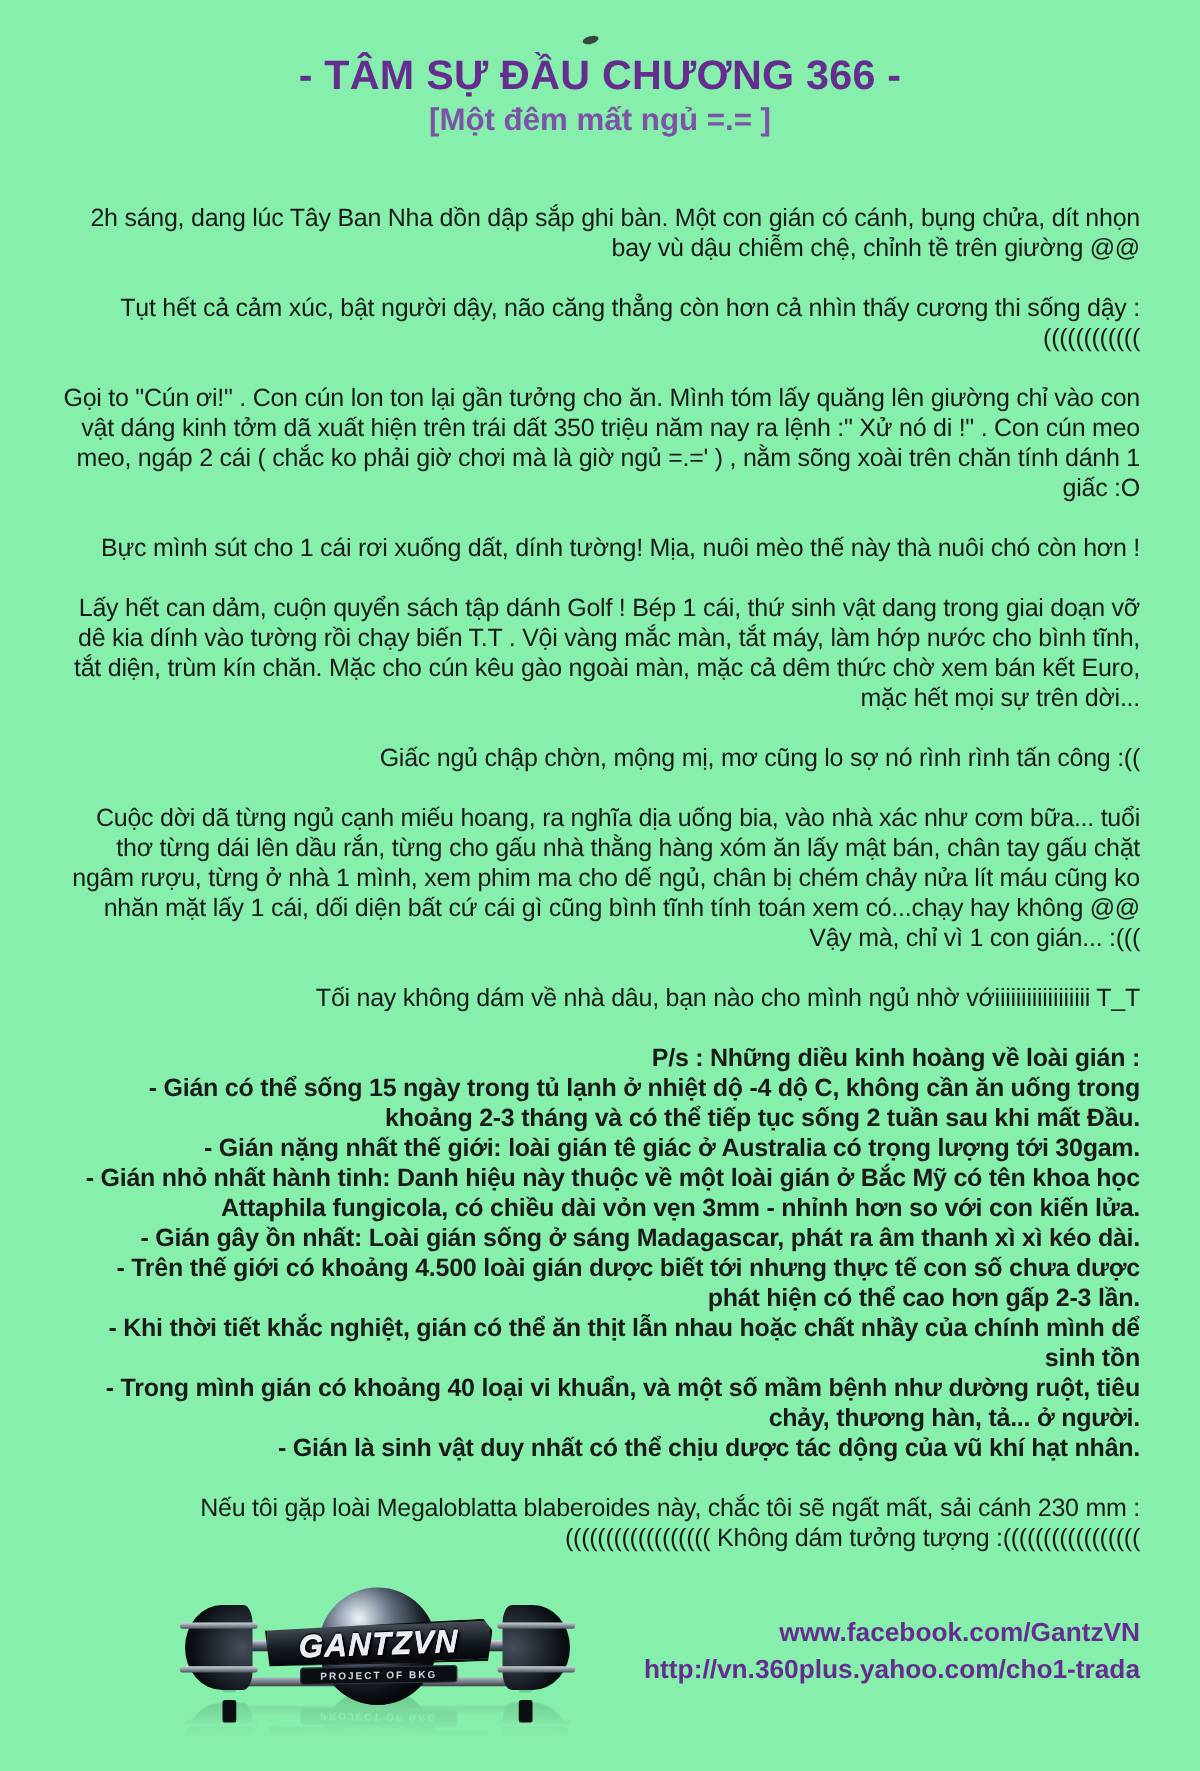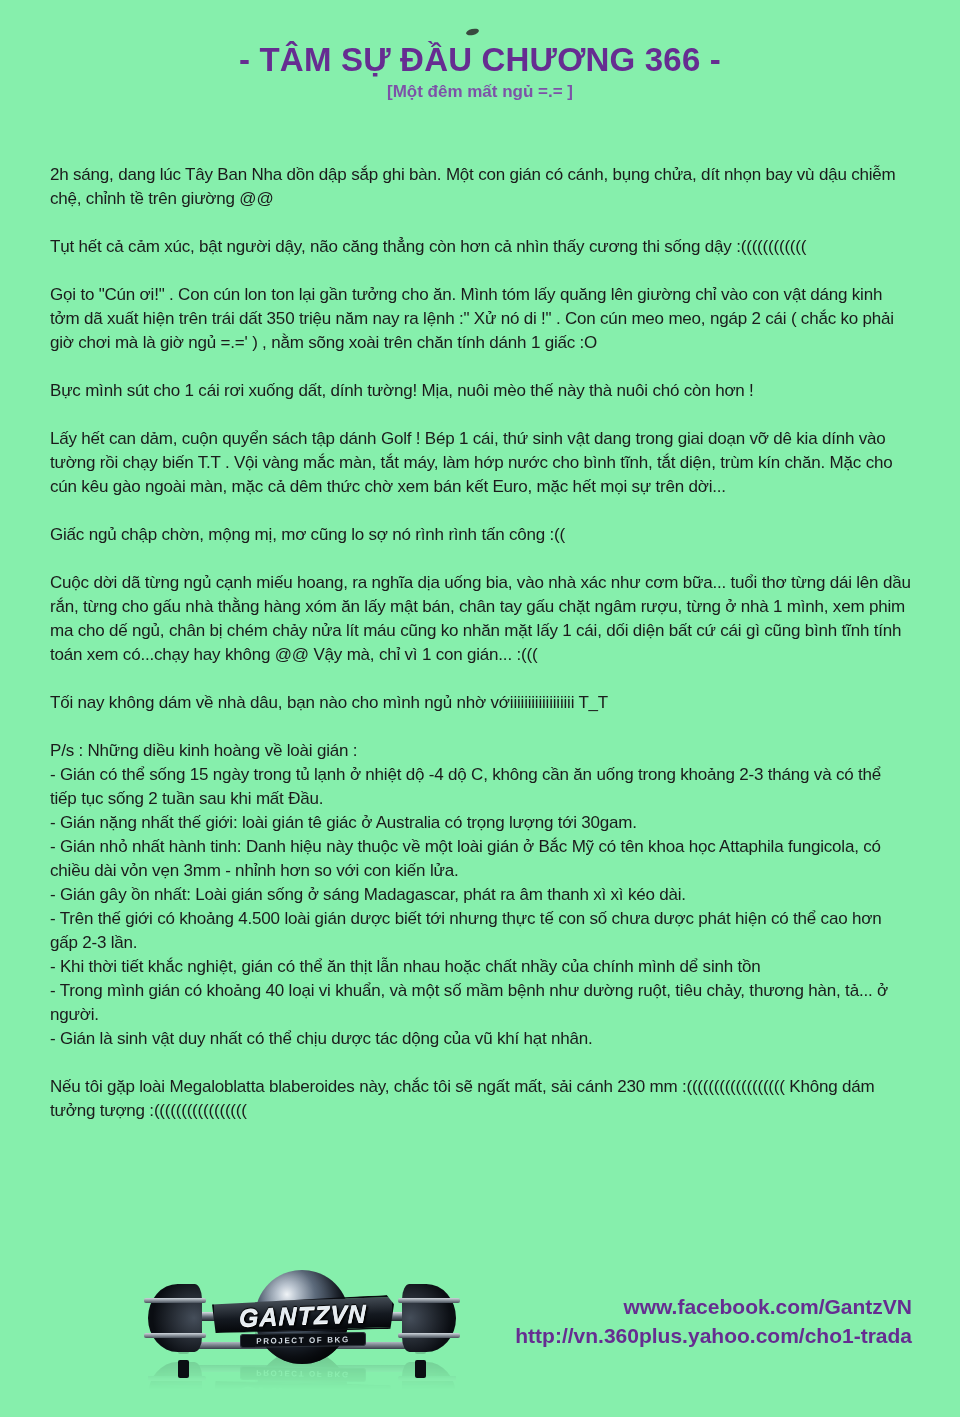--- a/index.html
+++ b/index.html
@@ -16,36 +16,36 @@
     overflow:hidden;
     font-family:"Liberation Sans", sans-serif;
   }
   
   .header{position:absolute;top:42px;left:0;right:0;text-align:center;}
   .title{
     font-size:33px;font-weight:bold;color:var(--purple);
     letter-spacing:0.2px;line-height:1.1;
   }
   .subtitle{
-    font-size:17px;font-weight:bold;color:var(--lpurple);
+    font-size:25px;font-weight:bold;color:var(--lpurple);
     margin-top:5px;line-height:1.1;
   }
   .speck{
     position:absolute;left:466px;top:-13px;width:13px;height:6px;
     background:#2b2b2b;border-radius:50%;transform:rotate(-14deg);opacity:.85;
   }
   
   .content{
     position:absolute;top:163px;left:50px;width:862px;
     color:var(--ink);
-    font-size:17px;line-height:24px;letter-spacing:-0.2px;
-    text-align:left;
+    font-size:20px;line-height:24px;letter-spacing:-0.2px;
+    text-align:right;
   }
   .content p{margin:0 0 24px 0;}
-  .facts{margin:0 0 24px 0;}
+  .facts{margin:0 0 24px 0;font-weight:bold;}
   .facts p{margin:0;}
   
   .logo{position:absolute;left:148px;top:1270px;width:308px;height:140px;}
   .logo-art{
     position:relative;width:308px;height:100px;
     -webkit-box-reflect: below -26px linear-gradient(transparent 55%, rgba(0,0,0,0.22));
   }
   .axle{
     position:absolute;left:8px;right:8px;top:42px;height:9px;
     background:linear-gradient(#d7dde4,#5c6570 55%,#23282f);

